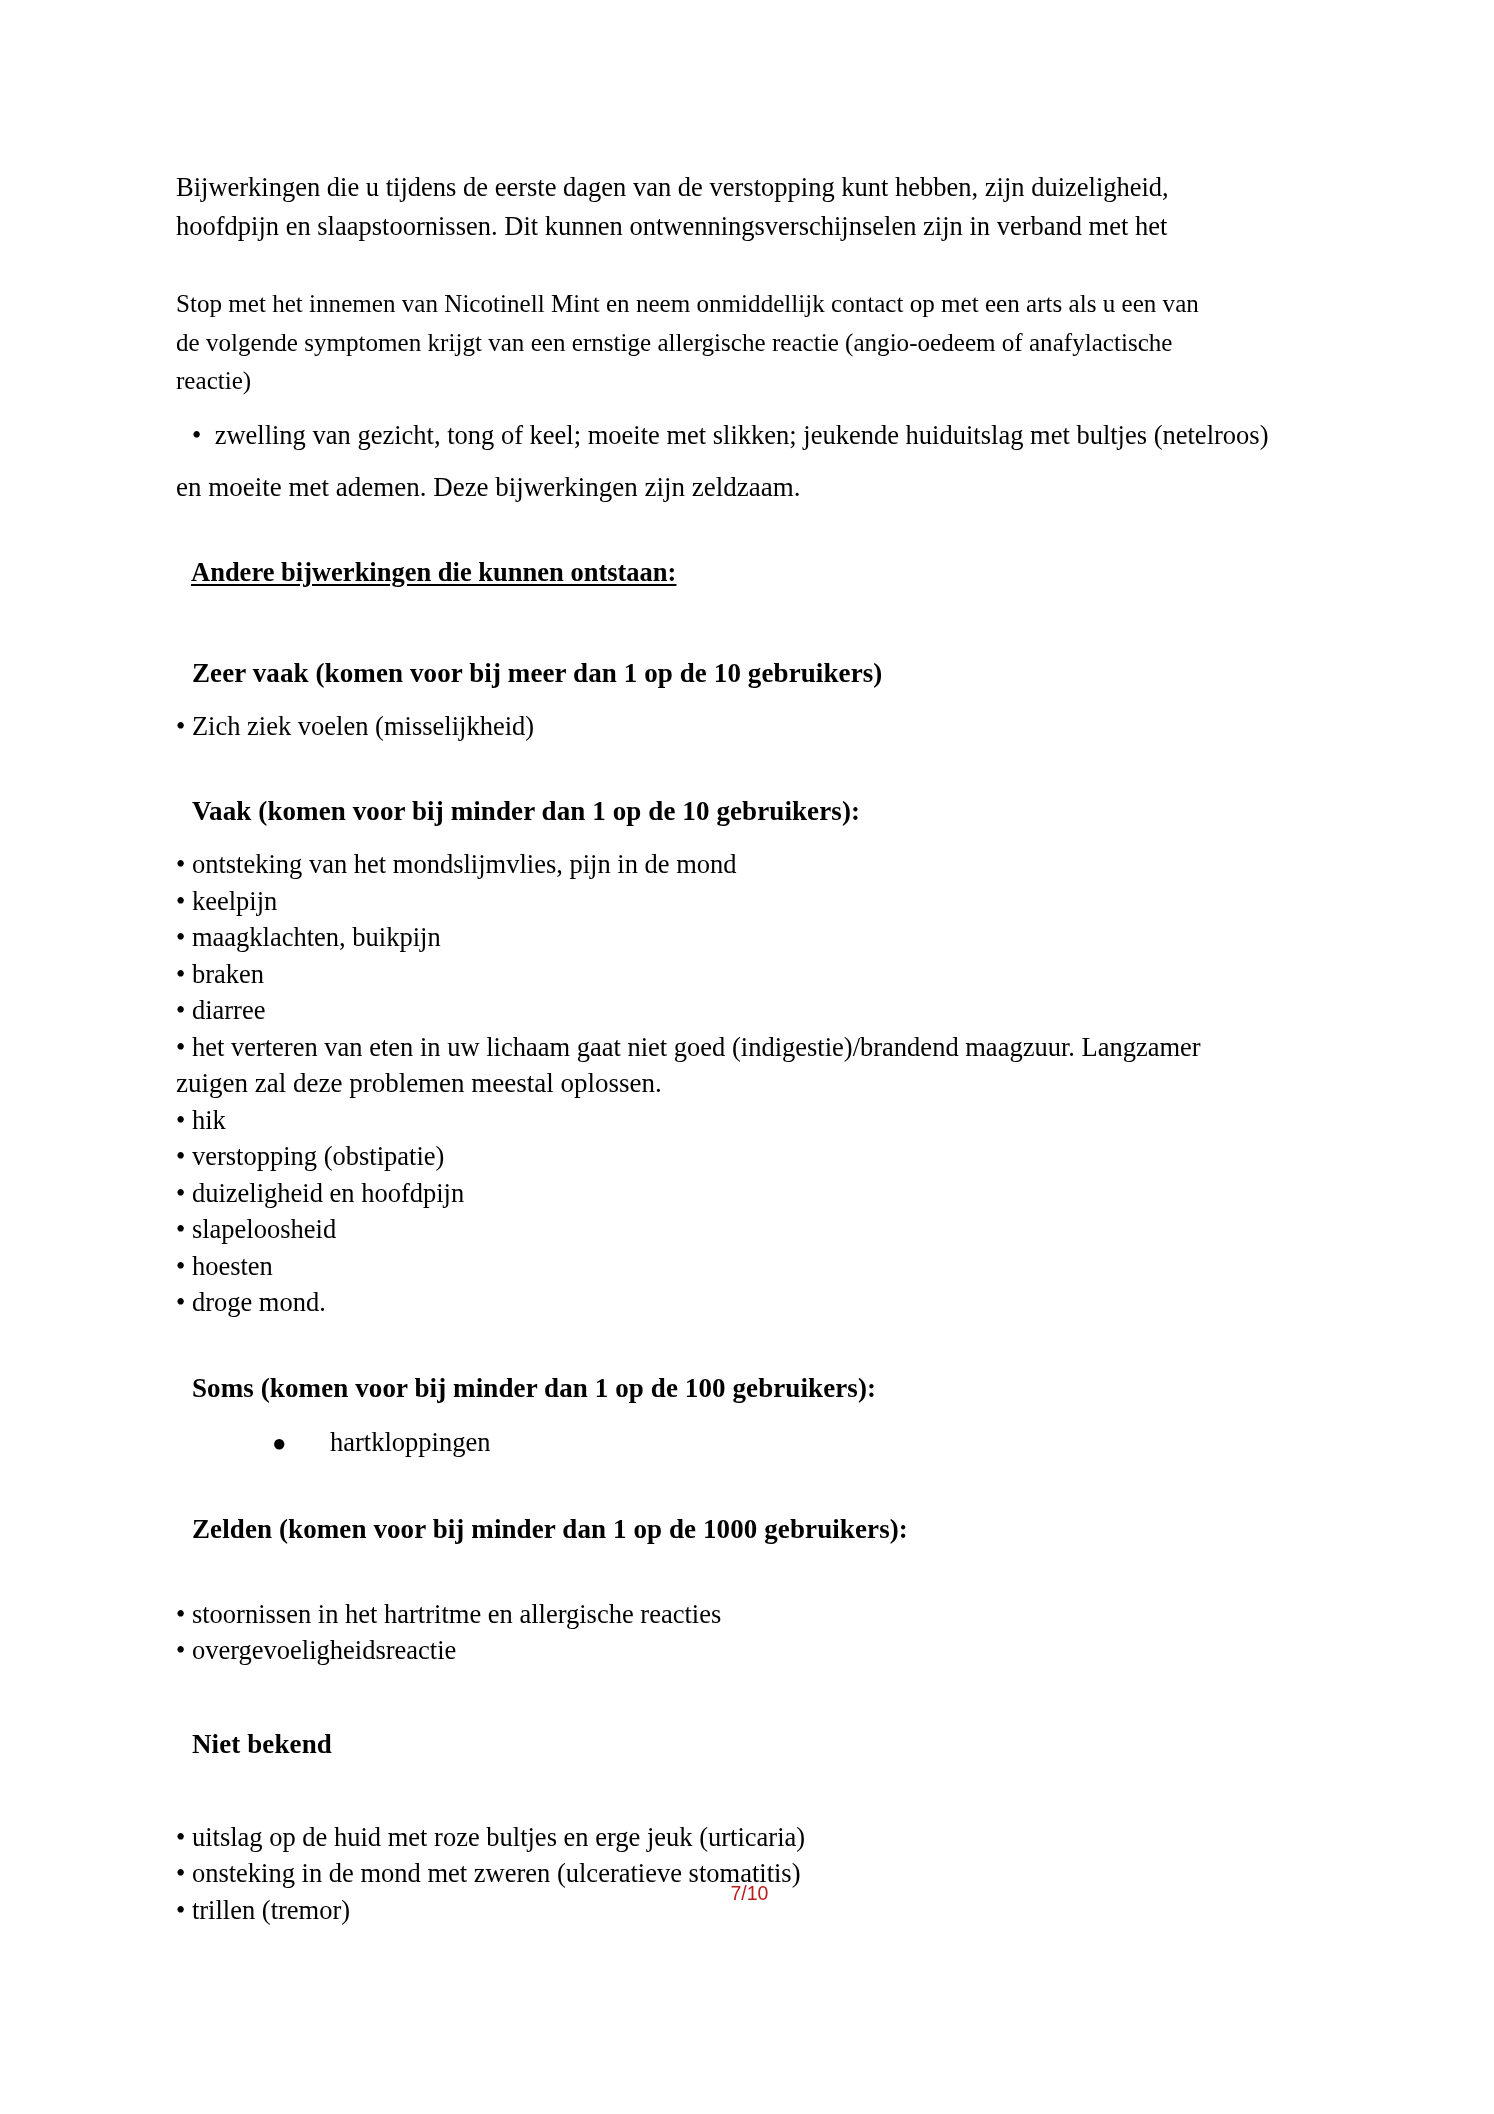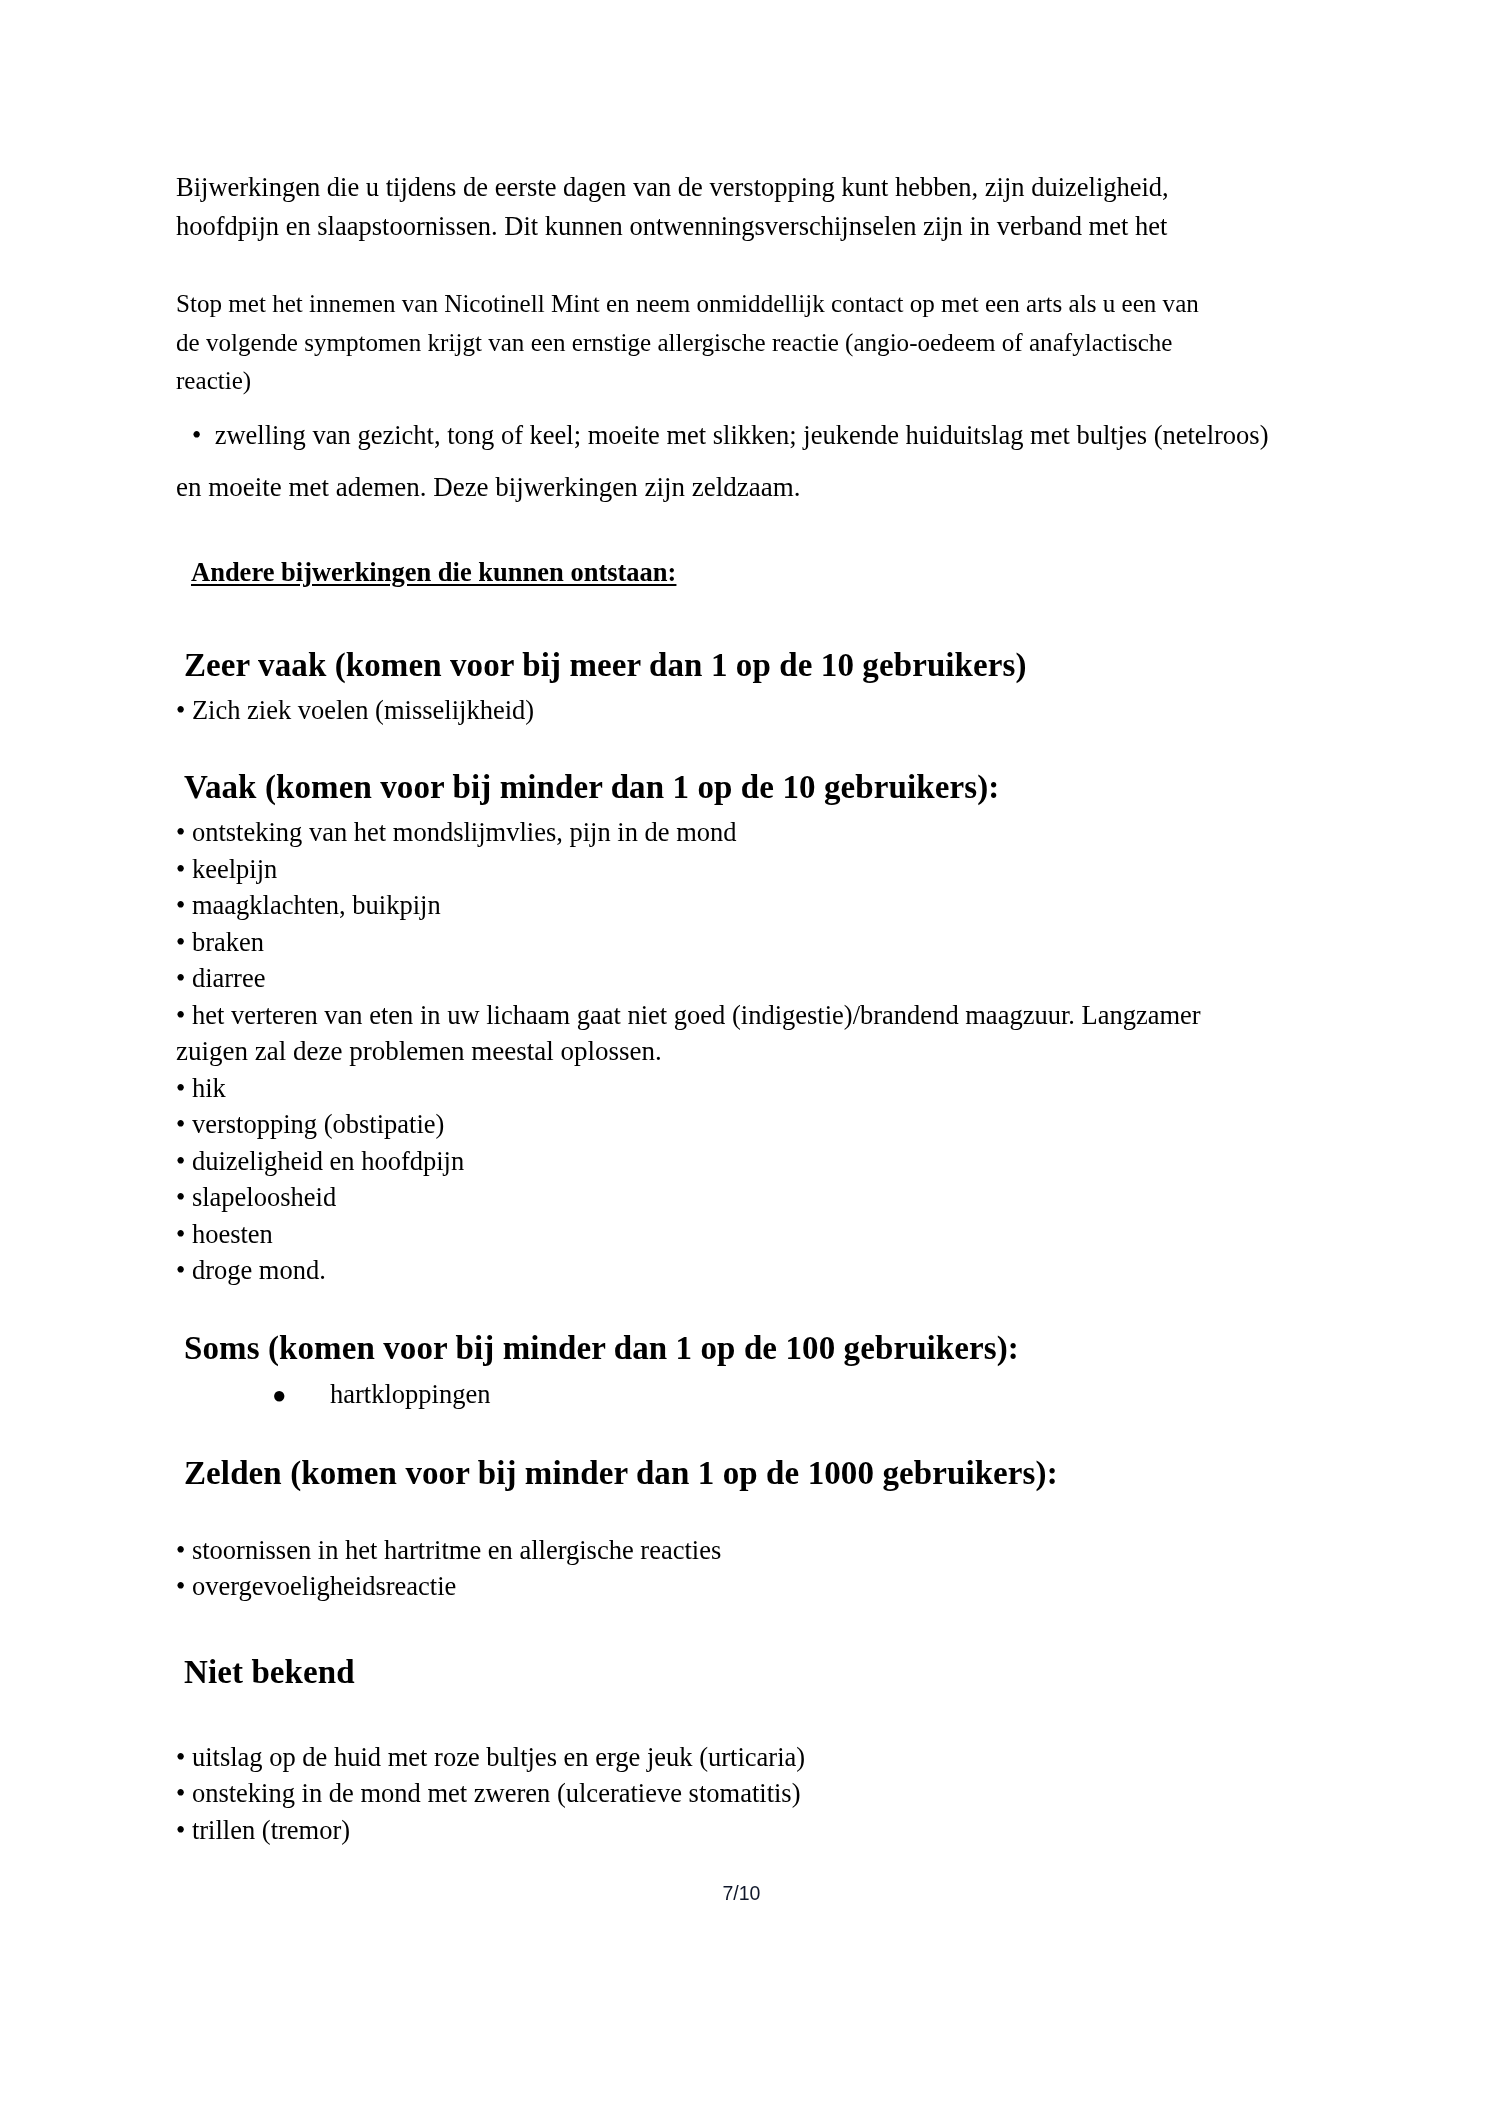--- a/index.html
+++ b/index.html
@@ -54,24 +54,24 @@
   .heading-underline {
     font-size: 26.5px;
     line-height: 38px;
     font-weight: bold;
     text-decoration: underline;
     text-underline-offset: 3px;
     margin: 15px;
   }
 
   .heading-bold {
-    font-size: 33px;
+    font-size: 27px;
     line-height: 38px;
     font-weight: bold;
-    margin: 8px;
+    margin: 16px;
     letter-spacing: 0.1px;
   }
 
   .bullet-line {
     font-size: 26.5px;
     line-height: 36.5px;
     margin: 16px;
     padding-left: 0;
   }
   .bullet-line .bul {
@@ -100,28 +100,28 @@
   }
   .indent-bullet .dot {
     display: inline-block;
     width: 58px;
     font-size: 24px;
     vertical-align: baseline;
   }
 
   .footer {
     position: absolute;
-    left: 4px;
+    left: 12px;
     top: 1881px;
     width: 1475px;
     text-align: center;
     font-family: "Liberation Sans", "DejaVu Sans", sans-serif;
     font-size: 19.5px;
     line-height: 24px;
-    color: #0f172a;
+    color: #b91c1c;
   }
 </style>
 </head>
 <body>
 
 <div class="page">
 
   <div class="content">
 
     <div>

